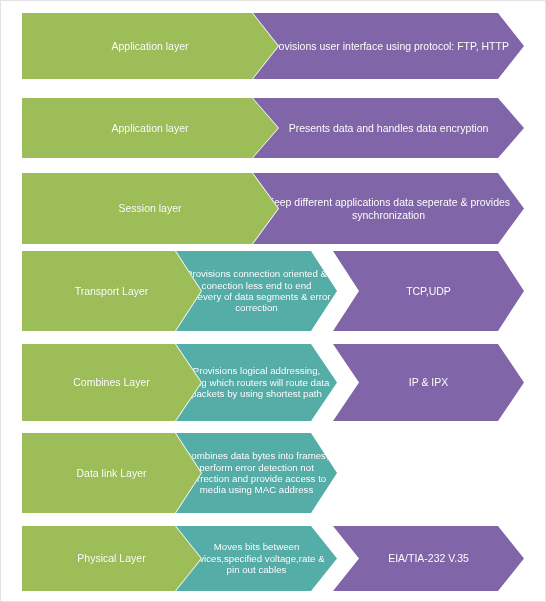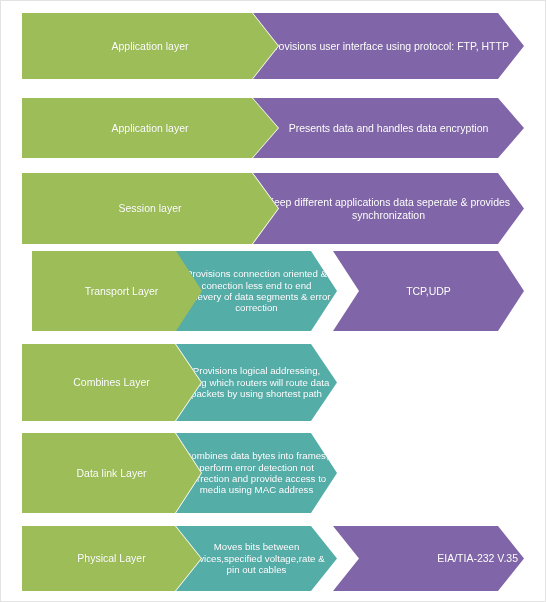--- a/index.html
+++ b/index.html
@@ -99,54 +99,57 @@
   <div class="layer-row" style="top:172px; height:71px;border-radius:27px;">
     <div class="seg green" style="width:256px;">
       <span class="seg-label t-name">Session layer</span>
     </div>
     <div class="seg purple" style="left:252px; width:271px;">
       <span class="seg-label t-desc">Keep different applications data seperate &amp; provides synchronization</span>
     </div>
   </div>
 
   <div class="layer-row" style="top:250px; height:80px;">
-    <div class="seg green" style="width:179px;margin-left:10px;">
+    <div class="seg green" style="width:179px;">
       <span class="seg-label t-name">Transport Layer</span>
     </div>
     <div class="seg teal" style="left:175px; width:161px;">
       <span class="seg-label t-desc-sm">Provisions connection oriented &amp; conection less end to end delievery of data segments &amp; error correction</span>
     </div>
     <div class="seg purple" style="left:332px; width:191px;justify-content:flex-end;">
       <span class="seg-label t-proto">TCP,UDP</span>
     </div>
   </div>
 
   <div class="layer-row" style="top:343px; height:77px;">
     <div class="seg green" style="width:179px;">
       <span class="seg-label t-name">Combines Layer</span>
     </div>
     <div class="seg teal" style="left:175px; width:161px;">
       <span class="seg-label t-desc-sm">Provisions logical addressing, using which routers will route data packets by using shortest path</span>
+    </div>
+    <div class="seg purple" style="left:332px; width:191px;">
+      <span class="seg-label t-proto">IP &amp; IPX</span>
     </div>
   </div>
 
   <div class="layer-row" style="top:432px; height:80px;">
     <div class="seg green" style="width:179px;">
       <span class="seg-label t-name">Data link Layer</span>
     </div>
     <div class="seg teal" style="left:175px; width:161px;">
       <span class="seg-label t-desc-sm">Combines data bytes into frames, perform error detection not correction and provide access to media using MAC address</span>
     </div>
   </div>
 
   <div class="layer-row" style="top:525px; height:65px;">
     <div class="seg green" style="width:179px;">
       <span class="seg-label t-name">Physical Layer</span>
     </div>
     <div class="seg teal" style="left:175px; width:161px;">
       <span class="seg-label t-desc-sm">Moves bits between devices,specified voltage,rate &amp; pin out cables</span>
     </div>
-    <div class="seg purple" style="left:332px; width:191px;text-align:right;">
+    <div class="seg purple" style="left:332px; width:191px;">
       <span class="seg-label t-proto">EIA/TIA-232 V.35</span>
     </div>
   </div>
 
 </div>
 
 </body></html>

